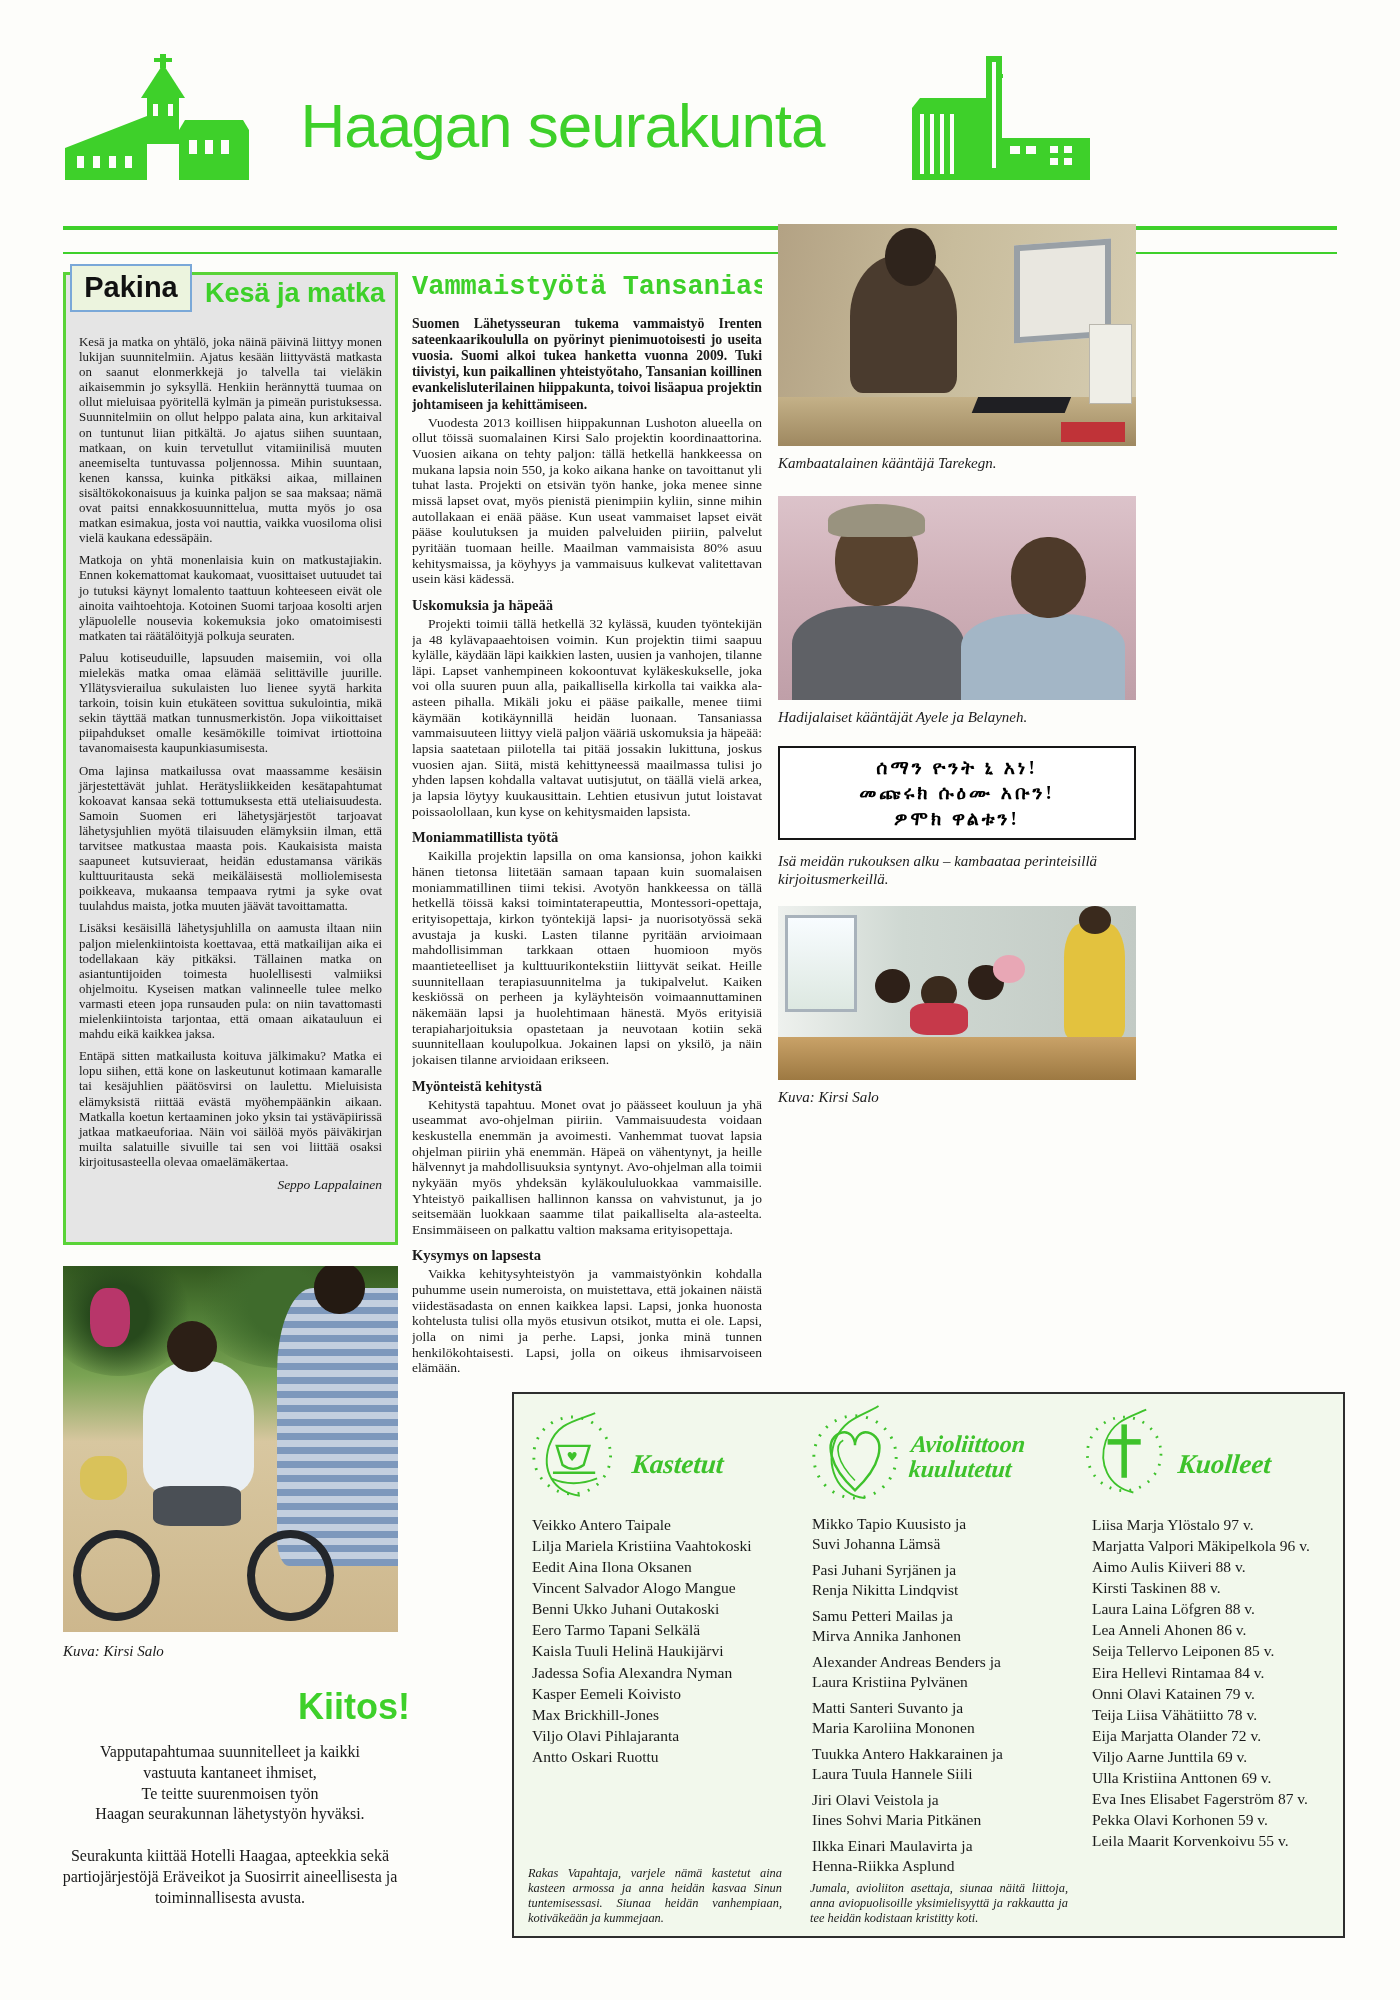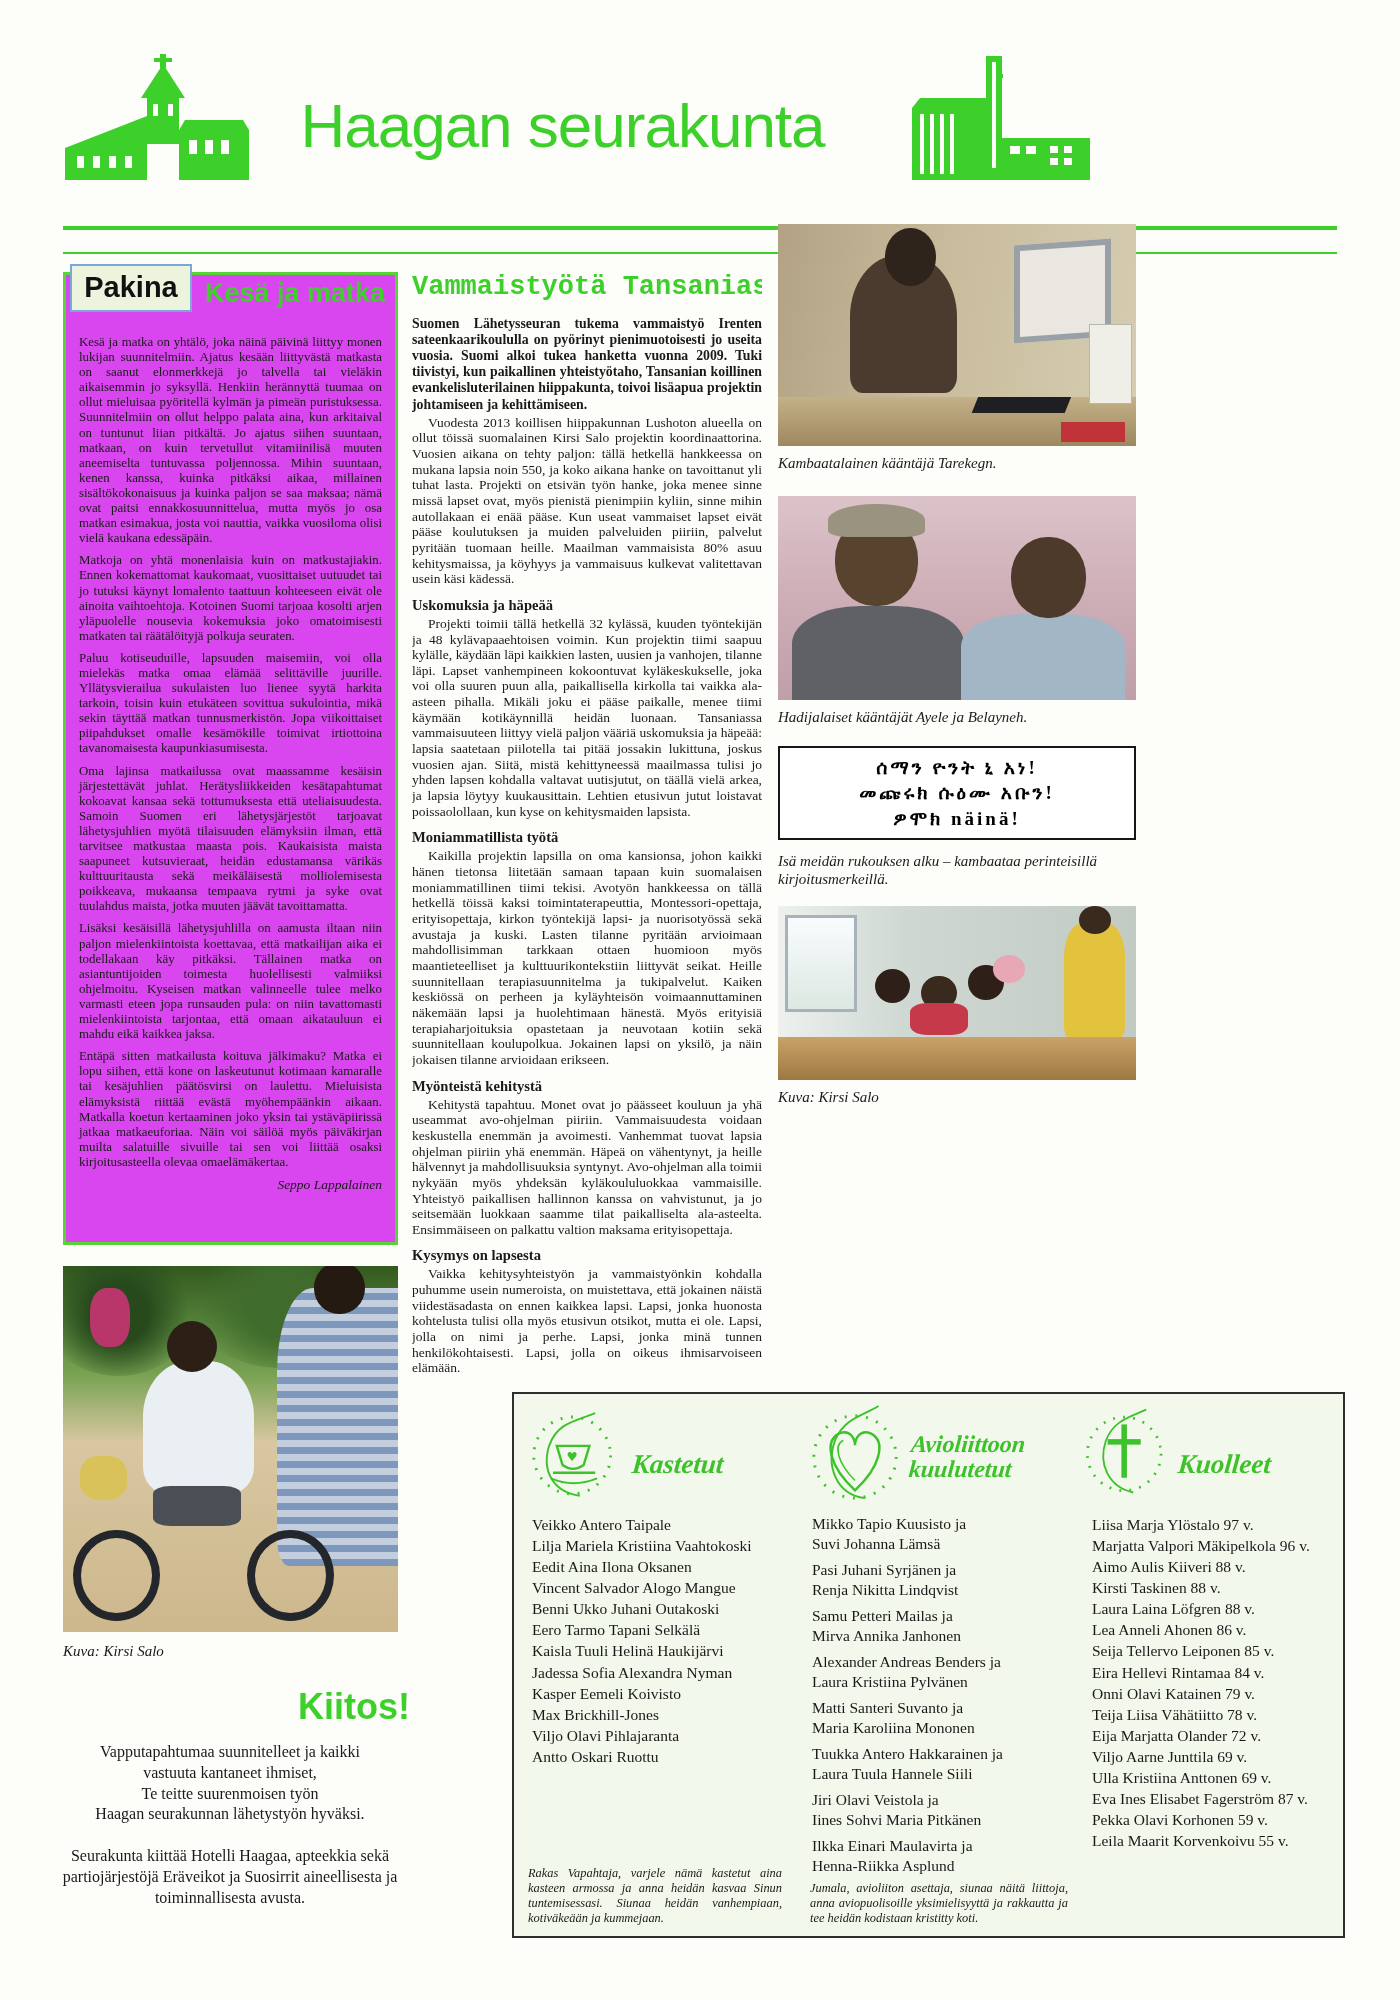--- a/index.html
+++ b/index.html
@@ -11,21 +11,21 @@
   
   .masthead-title{
     left:285px;top:90px;width:555px;text-align:center;
     font-family:"Liberation Sans","DejaVu Sans",sans-serif;
     font-size:62px;letter-spacing:-1px;color:#3ed02a;font-weight:400;white-space:nowrap;
   }
   .rule1{left:63px;top:226px;width:1274px;height:4px;background:#3ed02a;}
   .rule2{left:63px;top:252px;width:1274px;height:2px;background:#3ed02a;}
   
   .pakina-box{
-    left:63px;top:272px;width:335px;height:973px;border:3px solid #59d337;background:#d946ef;
+    left:63px;top:272px;width:335px;height:973px;border:3px solid #59d337;background:#e5e5e5;
     box-sizing:border-box;padding:60px 13px 10px 13px;
   }
   .pakina-label{
     left:70px;top:264px;width:122px;height:48px;background:#ecf4de;border:2px solid #7aa8d8;
     box-sizing:border-box;text-align:center;line-height:42px;
     font-family:"Liberation Sans","DejaVu Sans",sans-serif;font-size:29px;font-weight:bold;color:#111;z-index:3;
   }
   .kesa-head{
     left:205px;top:278px;font-family:"Liberation Sans","DejaVu Sans",sans-serif;
     font-size:27px;font-weight:bold;color:#3ed02a;z-index:3;white-space:nowrap;
@@ -207,21 +207,21 @@
   <div class="abs" style="left:16%;top:10%;width:23%;height:44%;background:#58432f;border-radius:48%;"></div>
   <div class="abs" style="left:14%;top:4%;width:27%;height:16%;background:#99937f;border-radius:50% 50% 20% 20%;"></div>
   <div class="abs" style="right:3%;bottom:0;width:46%;height:42%;background:#a3b6c6;border-radius:38% 38% 0 0;"></div>
   <div class="abs" style="right:14%;top:20%;width:21%;height:40%;background:#4e3a2a;border-radius:48%;"></div>
 </div>
 <div class="abs caption" style="left:778px;top:708px;width:358px;">Hadijalaiset kääntäjät Ayele ja Belayneh.</div>
 
 <div class="abs amharic-box">
     <div class="amharic-line">ሰማን ዮንት ኒ አነ!</div>
     <div class="amharic-line">መጩሩክ ሱዕሙ አቡን!</div>
-    <div class="amharic-line">ዎሞክ näinä!</div>
+    <div class="amharic-line">ዎሞክ ዋልቱን!</div>
   </div>
 <div class="abs caption" style="left:778px;top:852px;width:358px;">Isä meidän rukouksen alku – kambaataa perinteisillä kirjoitusmerkeillä.</div>
 
 <div class="abs photo" style="left:778px;top:906px;width:358px;height:174px;background:linear-gradient(90deg,#eef1ee 0%,#cfd8d2 35%,#c2cac4 100%);">
   <div class="abs" style="left:2%;top:5%;width:20%;height:56%;background:linear-gradient(#f8fcff,#dde8e1);border:3px solid #a8b2bb;box-sizing:border-box;"></div>
   <div class="abs" style="left:27%;top:36%;width:10%;height:20%;background:#2e2018;border-radius:50%;"></div>
   <div class="abs" style="left:40%;top:40%;width:10%;height:20%;background:#3a2a1d;border-radius:50%;"></div>
   <div class="abs" style="left:53%;top:34%;width:10%;height:20%;background:#2e2018;border-radius:50%;"></div>
   <div class="abs" style="left:37%;top:56%;width:16%;height:18%;background:#c6394a;border-radius:30%;"></div>
   <div class="abs" style="left:60%;top:28%;width:9%;height:16%;background:#e8a7b5;border-radius:50%;"></div>

